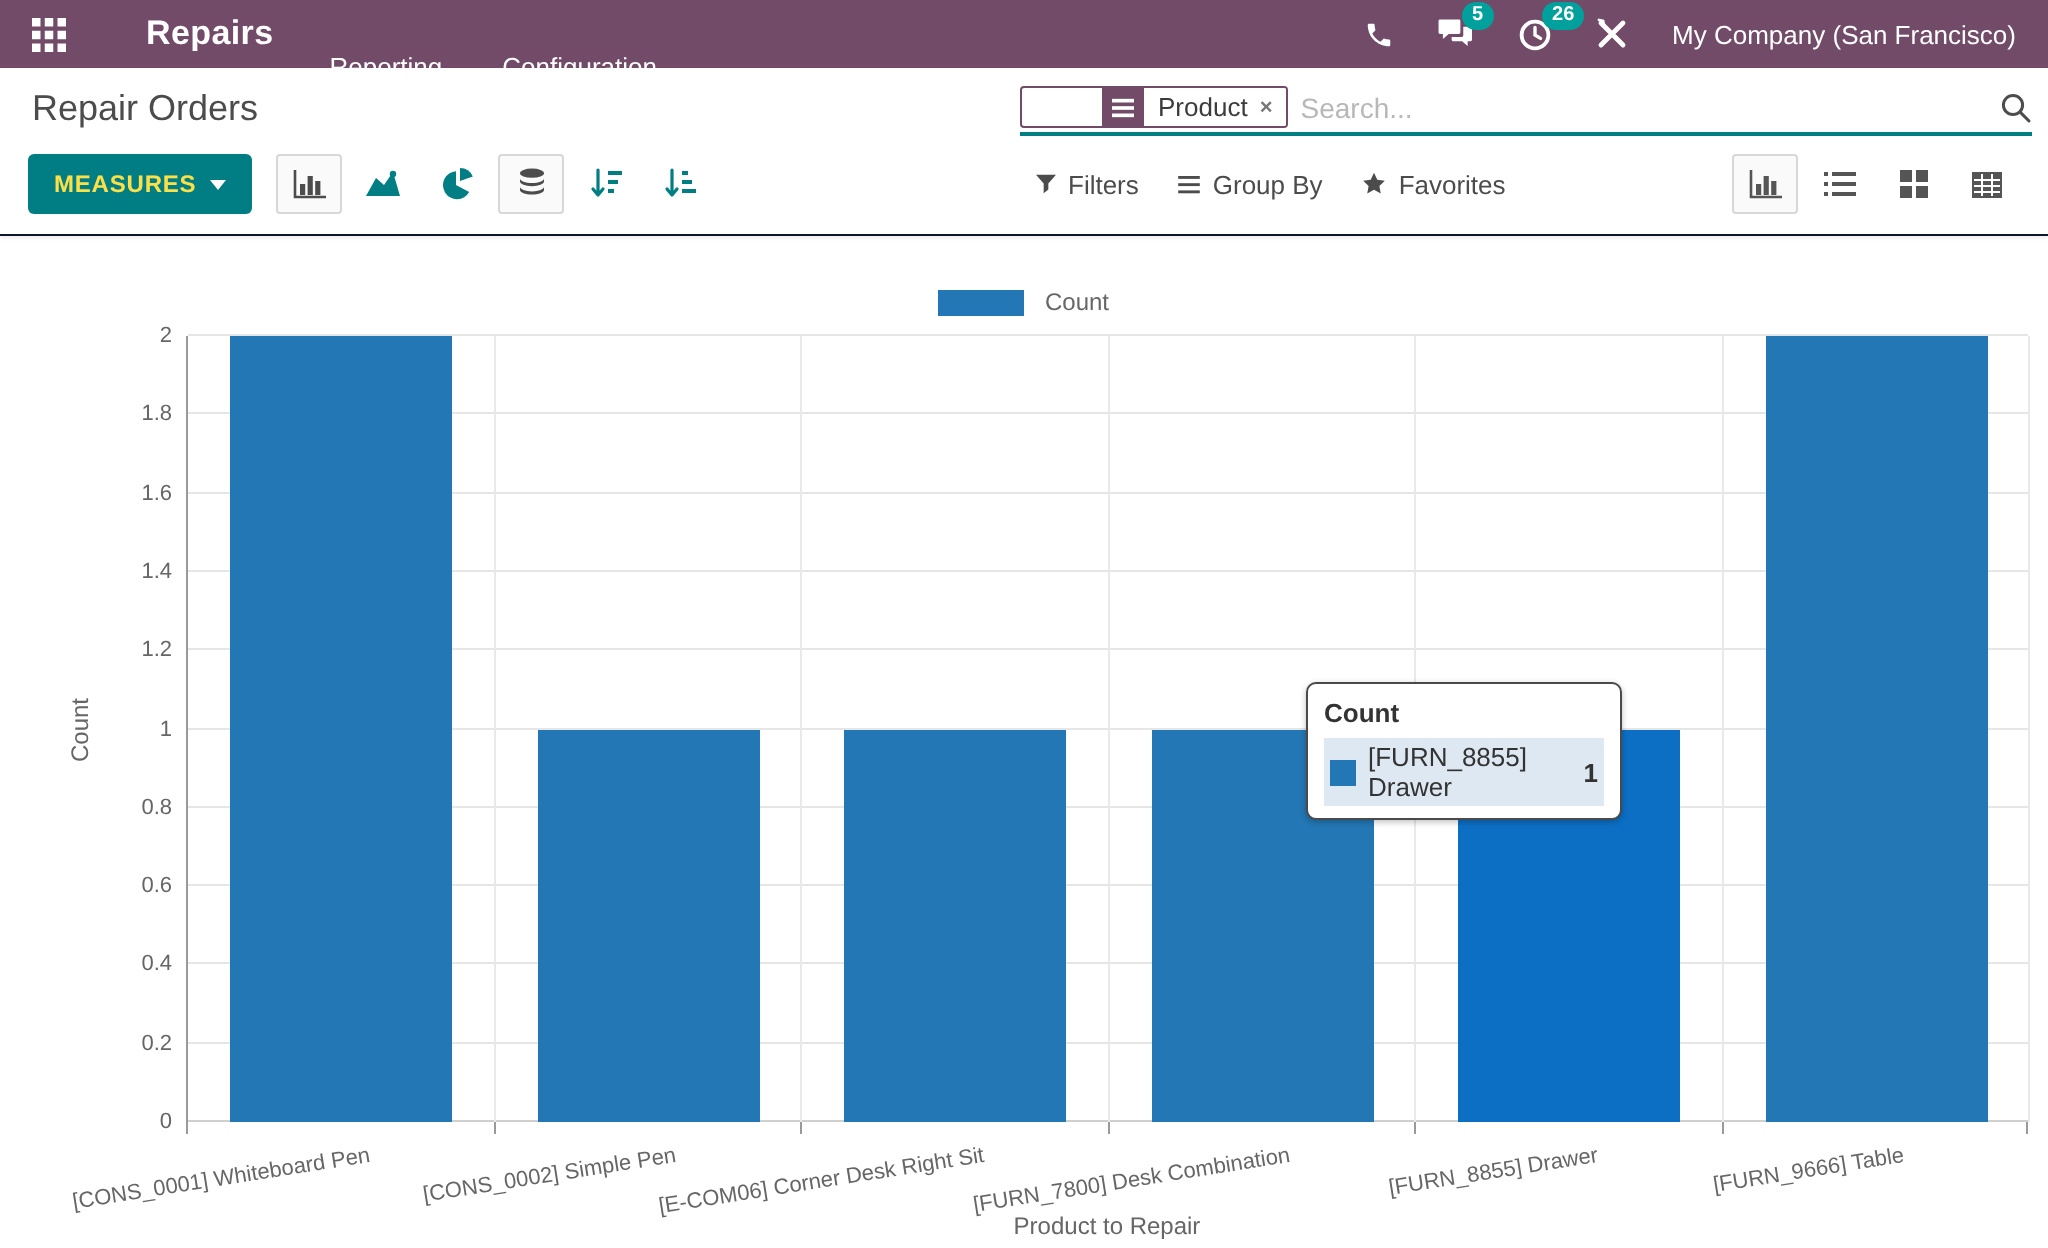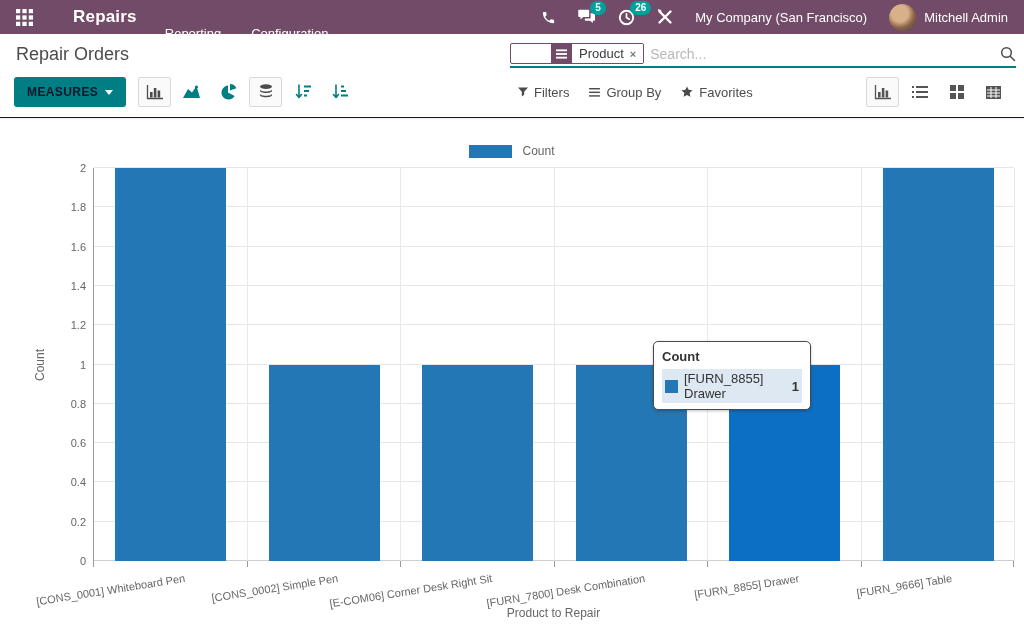--- a/index.html
+++ b/index.html
@@ -30,21 +30,21 @@
     border-bottom:2px solid #017e84; display:flex; align-items:center; }
   .facet { display:flex; align-items:stretch; height:21px; border:1px solid #714B67;
     border-radius:2px; margin-right:6px; overflow:hidden;padding-left:40px; }
   .facet-icon { background:#714B67; display:flex; align-items:center; padding:0 5px; }
   .facet-label { display:flex; align-items:center; gap:6px; padding:0 7px;
     font-size:13px; color:#3c3c3c; background:#fff; }
   .facet-x { color:#777; font-size:11px; font-weight:bold; cursor:pointer; }
   .search-input { flex:1; border:0; outline:0; font-size:14px; color:#ef4444; }
   .search-input::placeholder { color:#b8b8b8; }
   .cp-row2 { position:relative; height:40px; padding:0 14px; display:flex; align-items:center; }
-  .measures-btn { background:#017e84; color:#0f172a; border:0; border-radius:3px;
+  .measures-btn { background:#017e84; color:#fde047; border:0; border-radius:3px;
     font-size:12px; font-weight:bold; letter-spacing:.4px; padding:8px 13px;
     display:flex; align-items:center; gap:7px; cursor:pointer; }
   .cbtn-group { display:flex; align-items:center; gap:4px; margin-left:12px; }
   .cbtn { width:33px; height:30px; display:flex; align-items:center; justify-content:center;
     background:transparent; border:1px solid transparent; cursor:pointer; }
   .cbtn.active { background:#fafafa; border:1px solid #d8d8d8; border-radius:2px; }
   .filter-menus { position:absolute; left:518px; display:flex; gap:20px;text-align:center; }
   .fmenu { display:flex; align-items:center; gap:6px; font-size:13px; font-weight:500;
     color:#4c4c4c; cursor:pointer; }
   .view-switcher { position:absolute; right:14px; display:flex; gap:4px; }
@@ -121,24 +121,20 @@
       </svg>
       <span class="badge">26</span>
     </span>
     <span class="nav-icon">
       <svg width="16" height="16" viewBox="0 0 16 16">
         <path d="M2.5 2.5l11 11M13.5 2.5l-11 11" stroke="#fff" stroke-width="2.4" stroke-linecap="round"></path>
         <path d="M1.5 1l2 .5.5 2" stroke="#fff" stroke-width="1.4" fill="none" stroke-linecap="round"></path>
       </svg>
     </span>
     <span class="company">My Company (San Francisco)</span>
-    <span class="user-area">
-      <span class="avatar"></span>
-      <span class="user-name">Mitchell Admin</span>
-    </span>
   </div>
 </div>
 
 <div class="control-panel">
   <div class="cp-row1">
     <span class="page-title">Repair Orders</span>
     <div class="searchbar">
       <span class="facet">
         <span class="facet-icon">
           <svg width="11" height="10" viewBox="0 0 12 10" fill="#fff">

